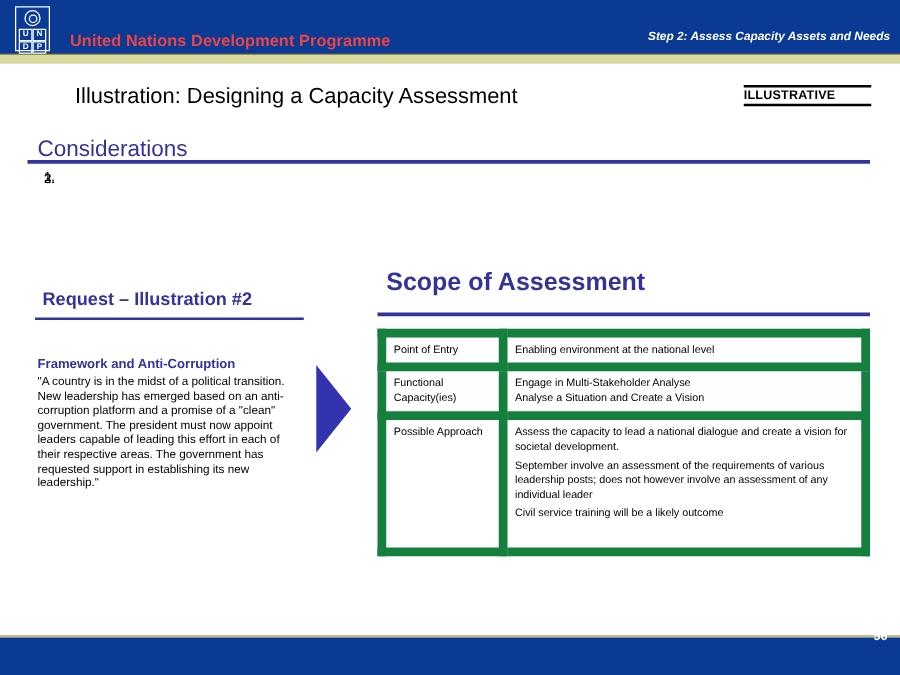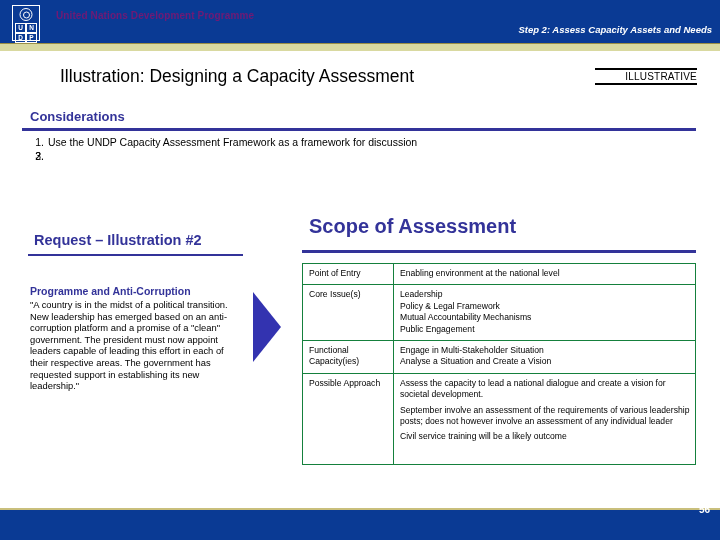--- a/index.html
+++ b/index.html
@@ -79,23 +79,23 @@
     color: #ffffff;
     font-size: 6.5px;
     font-weight: bold;
     line-height: 8px;
     text-align: center;
     font-family: "Liberation Sans", sans-serif;
   }
 
   .org-title {
     position: absolute;
-    left: 56px; top: 10px;
-    color: #701a75;
-    font-size: 10px;
+    left: 56px; top: 25px;
+    color: #ef4444;
+    font-size: 13px;
     font-weight: bold;
     letter-spacing: 0.1px;
     white-space: nowrap;
   }
 
   .step-label {
     position: absolute;
     right: 8px; top: 24px;
     color: #ffffff;
     font-size: 9.5px;
@@ -115,35 +115,35 @@
     margin-left: 40px;
   }
 
   .illustrative-badge {
     position: absolute;
     left: 595px; top: 68px;
     width: 102px;
     border-top: 2px solid #000000;
     border-bottom: 2px solid #000000;
     padding: 1px 0 1px 0;
-    text-align: right;
+    text-align: left;
     font-size: 10px;
-    font-weight: normal;
+    font-weight: bold;
     letter-spacing: 0.2px;
     color: #000000;
     background: #ffffff;
     box-sizing: border-box;
   }
 
   
   .considerations-heading {
     position: absolute;
     left: 30px; top: 109px;
-    font-size: 13px;
-    font-weight: bold;
+    font-size: 18px;
+    font-weight: normal;
     color: #333399;
     white-space: nowrap;
   }
   .considerations-rule {
     position: absolute;
     left: 22px; top: 128px;
     width: 674px;
     height: 2.5px;
     background: #333399;
   }
@@ -235,21 +235,21 @@
   .scope-table {
     position: absolute;
     left: 302px; top: 263px;
     width: 394px;
     border-collapse: collapse;
     table-layout: fixed;
     font-size: 8.6px;
     color: #000000;
   }
   .scope-table td {
-    border: 1px solid #15803d;
+    border: 7px solid #15803d;
     vertical-align: top;
     padding: 4px 0 5px 6px;
     line-height: 11.4px;
   }
   .scope-table td.label-cell {
     width: 84px;
   }
   .scope-table .val-line { display: block; }
   .scope-table .val-para { display: block; margin-bottom: 4px; }
   .scope-table .val-para:last-child { margin-bottom: 16px; }
@@ -297,56 +297,47 @@
 <div class="org-title">United Nations Development Programme</div>
 <div class="step-label">Step 2: Assess Capacity Assets and Needs</div>
 
 <div class="slide-title">Illustration: Designing a Capacity Assessment</div>
 <div class="illustrative-badge">ILLUSTRATIVE</div>
 
 <div class="considerations-heading">Considerations</div>
 <div class="considerations-rule"></div>
 
 <ol class="consider-list" id="consider-list">
-    <li><span class="num">1.</span><span>Use the UNDP Capacity Assessment Framework as a framework for discussion</span></li>
+    <li><span class="num">1.</span></li>
     <li><span class="num">2.</span></li>
     <li><span class="num">3.</span></li>
   </ol>
 
 <div class="request-heading">Request – Illustration #2</div>
 <div class="request-rule"></div>
-<div class="case-title">Programme and Anti-Corruption</div>
+<div class="case-title">Framework and Anti-Corruption</div>
 <div class="case-body">"A country is in the midst of a political transition.  New leadership has emerged based on an anti-corruption platform and a promise of a "clean" government.  The president must now appoint leaders capable of leading this effort in each of their respective areas. The government has requested support in establishing its new leadership."</div>
 
 <div class="blue-arrow"></div>
 
 <div class="scope-heading">Scope of Assessment</div>
 <div class="scope-rule"></div>
 
 <table class="scope-table">
   <tbody id="scope-tbody">
       <tr>
         <td class="label-cell">Point of Entry</td>
         <td>
           <span class="val-line">Enabling environment at the national level</span>
         </td>
       </tr>
       <tr>
-        <td class="label-cell">Core Issue(s)</td>
-        <td>
-          <span class="val-line">Leadership</span>
-          <span class="val-line">Policy &amp; Legal Framework</span>
-          <span class="val-line">Mutual Accountability Mechanisms</span>
-          <span class="val-line">Public Engagement</span>
-        </td>
-      </tr>
-      <tr>
         <td class="label-cell">Functional Capacity(ies)</td>
         <td>
-          <span class="val-line">Engage in Multi-Stakeholder Situation</span>
+          <span class="val-line">Engage in Multi-Stakeholder Analyse</span>
           <span class="val-line">Analyse a Situation and Create a Vision</span>
         </td>
       </tr>
       <tr>
         <td class="label-cell">Possible Approach</td>
         <td>
           <span class="val-para">Assess the capacity to lead a national dialogue and create a vision for societal development.</span>
           <span class="val-para">September involve an assessment of the requirements of various leadership posts; does not however involve an assessment of any individual leader</span>
           <span class="val-para">Civil service training will be a likely outcome</span>
         </td>

